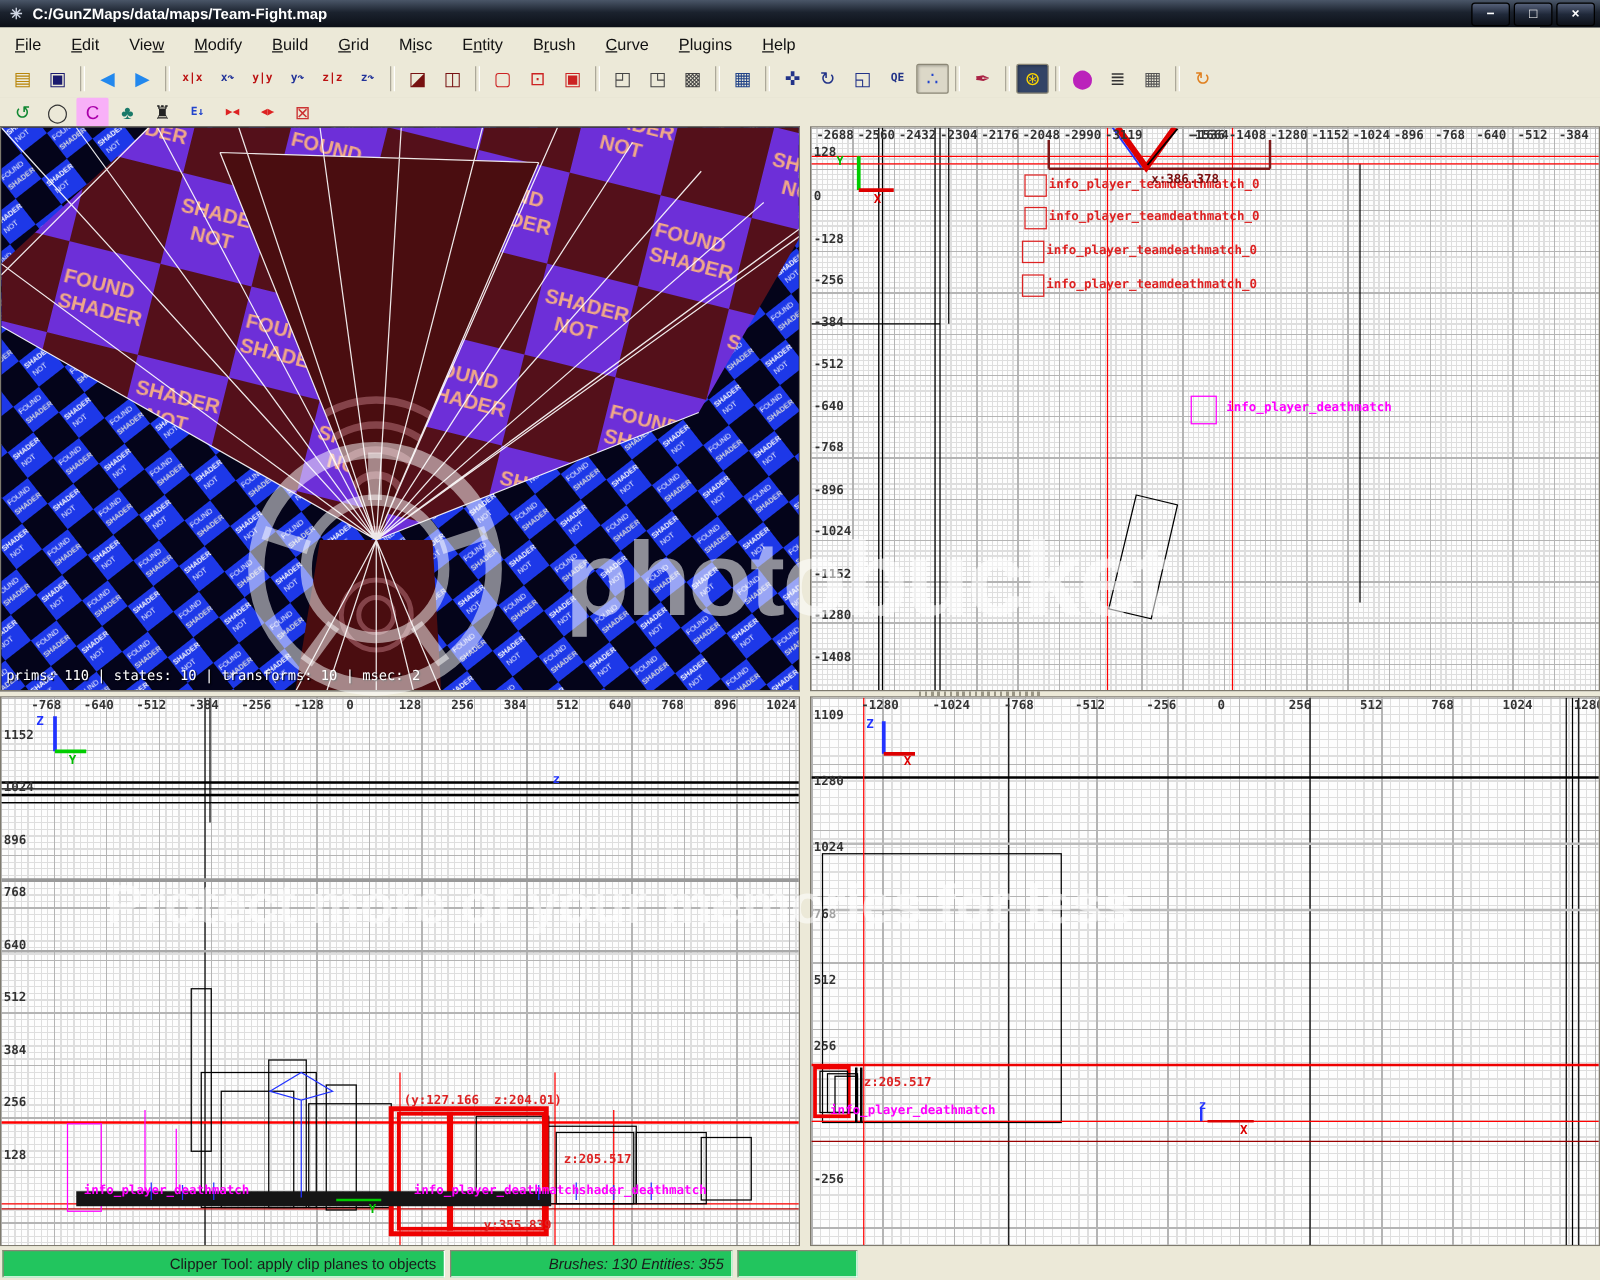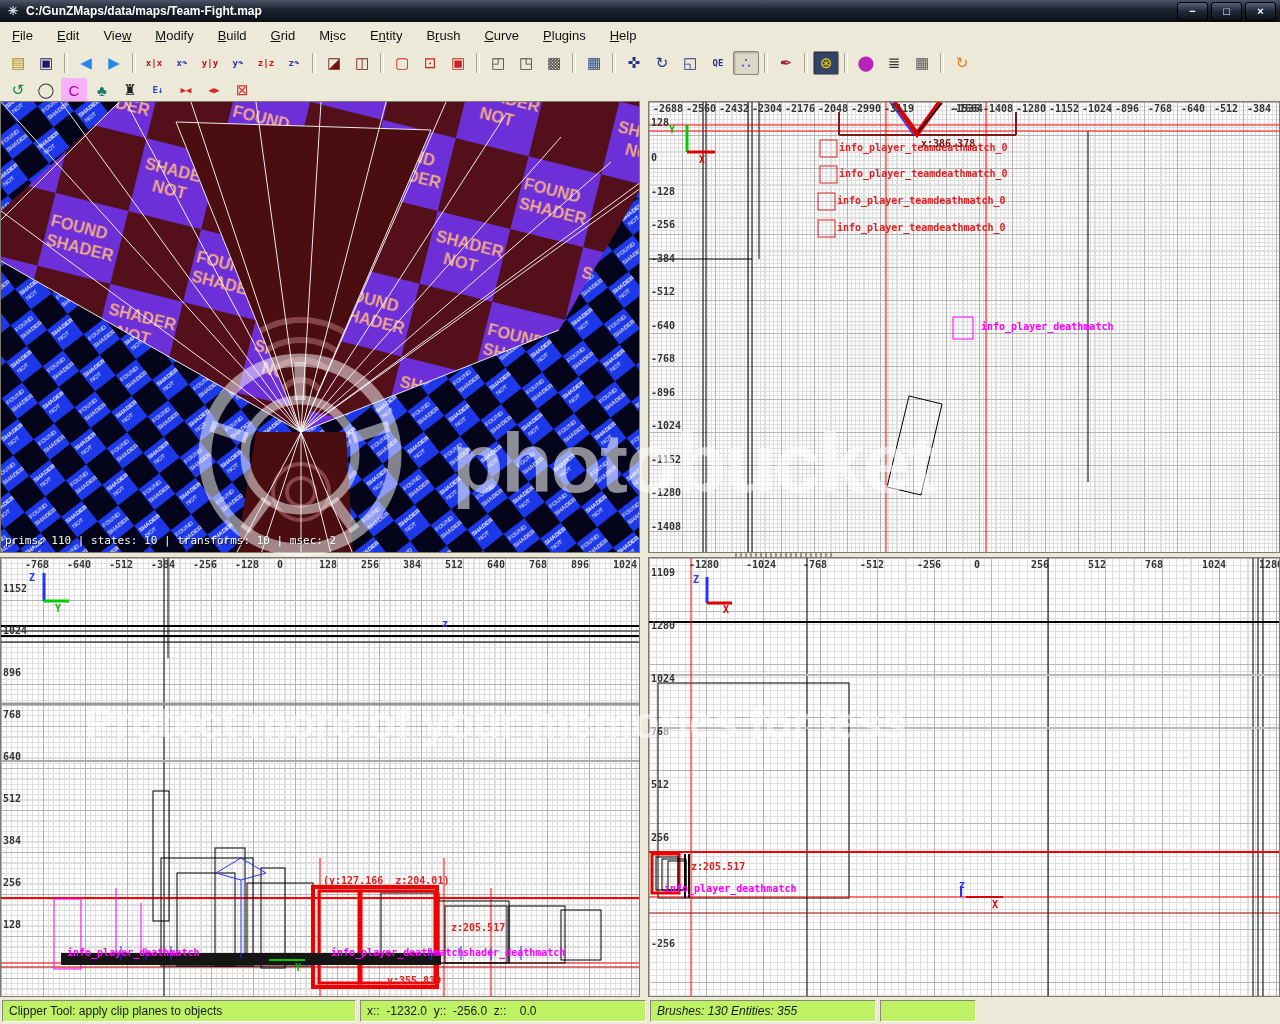--- a/index.html
+++ b/index.html
@@ -56,21 +56,21 @@
   
   .split{position:absolute;background:#ece9d8;}
   #splitv{left:640px;top:101px;width:8px;height:896px;}
   #splith{left:0;top:553px;width:1280px;height:4px;}
   #splitdots{position:absolute;left:735px;top:553px;width:100px;height:4px;
     background:repeating-linear-gradient(to right,#9a9685 0 2px,transparent 2px 5px);}
   
   #statusbar{position:absolute;left:0;top:997px;width:1280px;height:27px;background:#ece9d8;
     display:flex;align-items:center;gap:4px;padding:0 2px;box-sizing:border-box;font-size:12px;color:#1a1a1a;}
   .statuscell{height:20px;line-height:20px;padding:0 6px;white-space:pre;overflow:hidden;
-    border:1px solid;border-color:#8a8675 #fff #fff #8a8675;background:#bef264;}
+    border:1px solid;border-color:#8a8675 #fff #fff #8a8675;background:#22c55e;text-align:right;}
   
   #watermark{position:absolute;left:0;top:0;width:1280px;height:1024px;z-index:50;pointer-events:none;}
 </style>
 </head>
 <body>
 
 <div id="titlebar">
   <span class="appicon">✳</span>
   <span>C:/GunZMaps/data/maps/Team-Fight.map</span>
   <div id="wincontrols">
@@ -457,21 +457,20 @@
     <span class="lbl" style="left: 44px; top: 16px; color: rgb(34, 51, 255);">Z</span>
     <span class="lbl" style="left: 74px; top: 46px; color: rgb(221, 0, 0);">X</span>
     <span class="lbl" style="left: 42px; top: 303px; color: rgb(221, 34, 34);">z:205.517</span>
     <span class="lbl" style="left: 15px; top: 325px; color: rgb(255, 0, 255);">info_player_deathmatch</span>
     <span class="lbl" style="left: 310px; top: 321px; color: rgb(34, 51, 255);">z</span>
     <span class="lbl" style="left: 343px; top: 341px; color: rgb(221, 0, 0);">X</span>
   </div>
 
 <div id="statusbar">
   <div class="statuscell" style="width:340px;">Clipper Tool: apply clip planes to objects</div>
-  <div class="statuscell" style="width:272px;">x::  -1232.0  y::  -256.0  z::    0.0</div>
   <div class="statuscell" style="width:212px;font-style:italic;">Brushes: 130 Entities: 355</div>
   <div class="statuscell" style="width:82px;"></div>
 </div>
 
 <div id="watermark">
   <svg width="1280" height="1024" viewBox="0 0 1280 1024">
     <g stroke="rgba(255,255,255,0.5)" fill="none">
       <circle cx="300" cy="455" r="95" stroke-width="13"></circle>
       <circle cx="300" cy="455" r="55" stroke-width="9"></circle>
       <g stroke-width="11">

